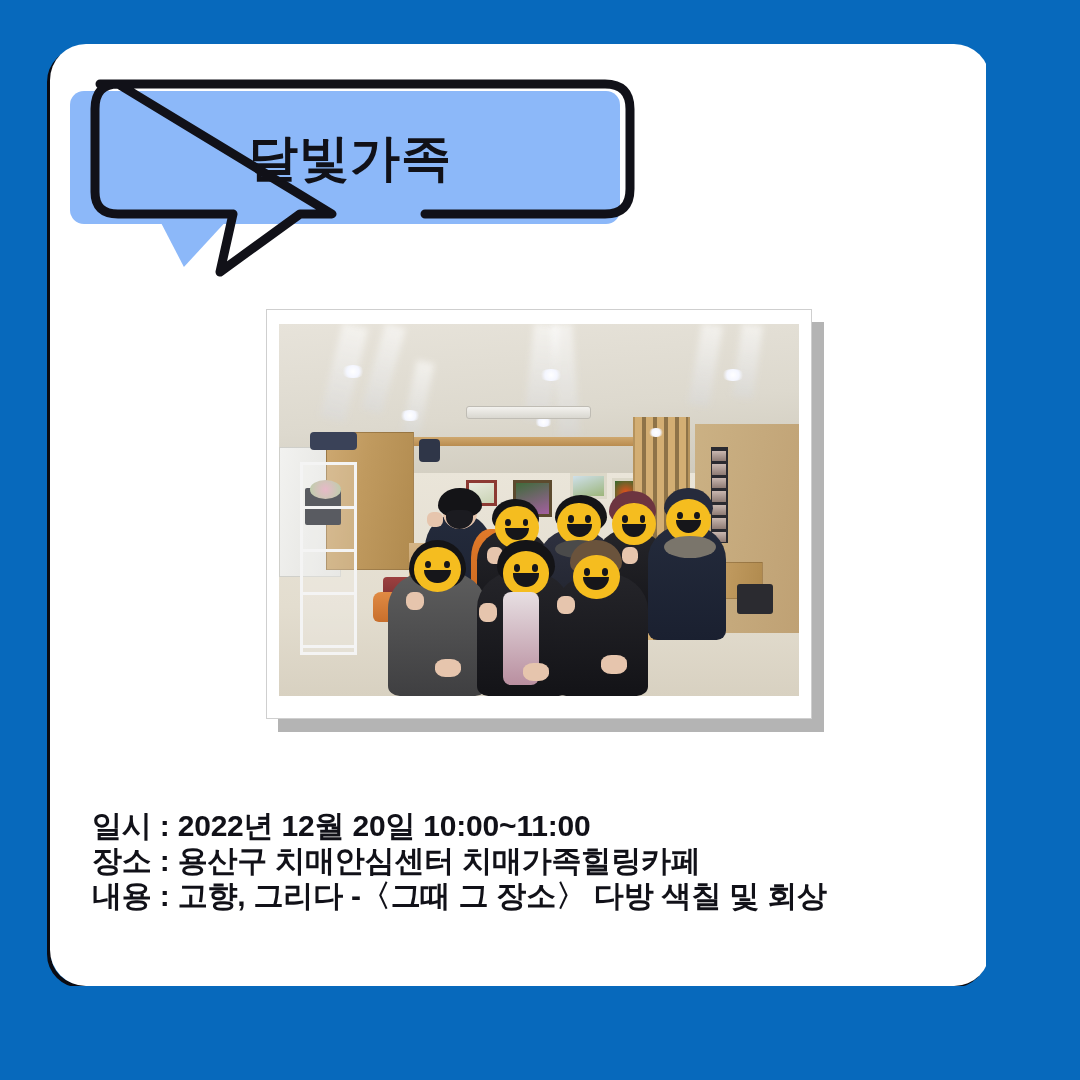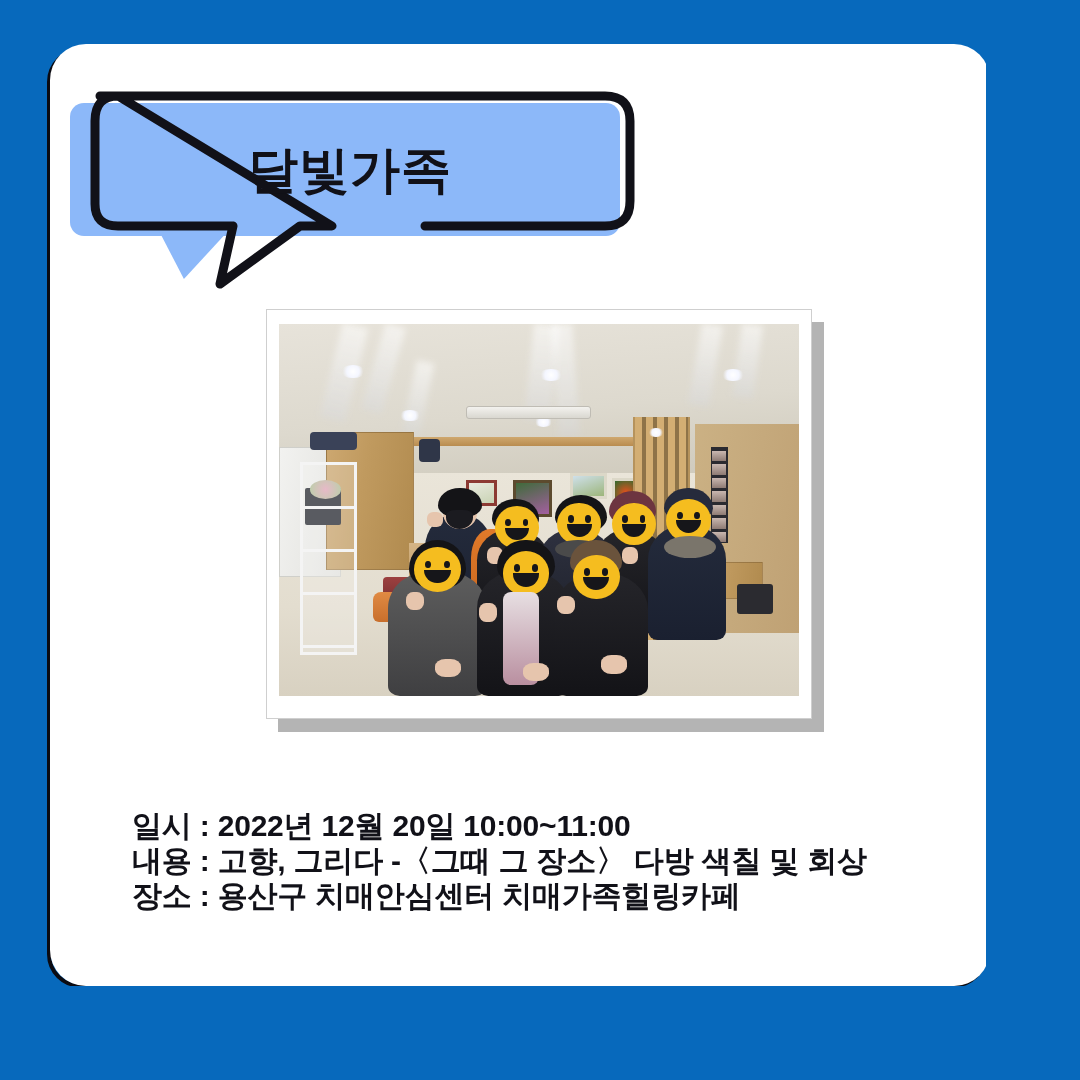--- a/index.html
+++ b/index.html
@@ -57,21 +57,21 @@
     top: 986px;
     width: 960px;
     height: 70px;
     background: #0769bc;
   }
 
   
   .bubble-wrap {
     position: absolute;
     left: 70px;
-    top: 86px;
+    top: 74px;
     width: 590px;
     height: 215px;
   }
   .bubble-fill {
     position: absolute;
     left: 0px;
     top: 17px;
     width: 550px;
     height: 133px;
     background: #8cb8f9;
@@ -309,21 +309,20 @@
     background: #e6c5ad;
     border-radius: 40%;
   }
 
   
   .info {
     position: absolute;
     left: 92px;
     top: 808px;
     width: 880px;
-    margin-left: 40px;
   }
   .info-line {
     font-size: 30px;
     font-weight: 900;
     color: #111118;
     line-height: 35px;
     white-space: nowrap;
     letter-spacing: -0.2px;
   }
 </style>
@@ -495,17 +494,17 @@
           <div class="mouth"></div>
       </div>
       <div class="hand" style="left:53.5%;top:73%;width:3.4%;height:5%;"></div>
       <div class="hand" style="left:62%;top:89%;width:5%;height:5%;"></div>
 
     </div>
   </div>
 
   <div class="info">
     <div class="info-line">일시 : 2022년 12월 20일 10:00~11:00</div>
+    <div class="info-line">장소 : 용산구 치매안심센터 치매가족힐링카페</div>
     <div class="info-line">내용 : 고향, 그리다 -〈그때 그 장소〉 다방 색칠 및 회상</div>
-    <div class="info-line">장소 : 용산구 치매안심센터 치매가족힐링카페</div>
   </div>
 
 </div>
 
 </body></html>

